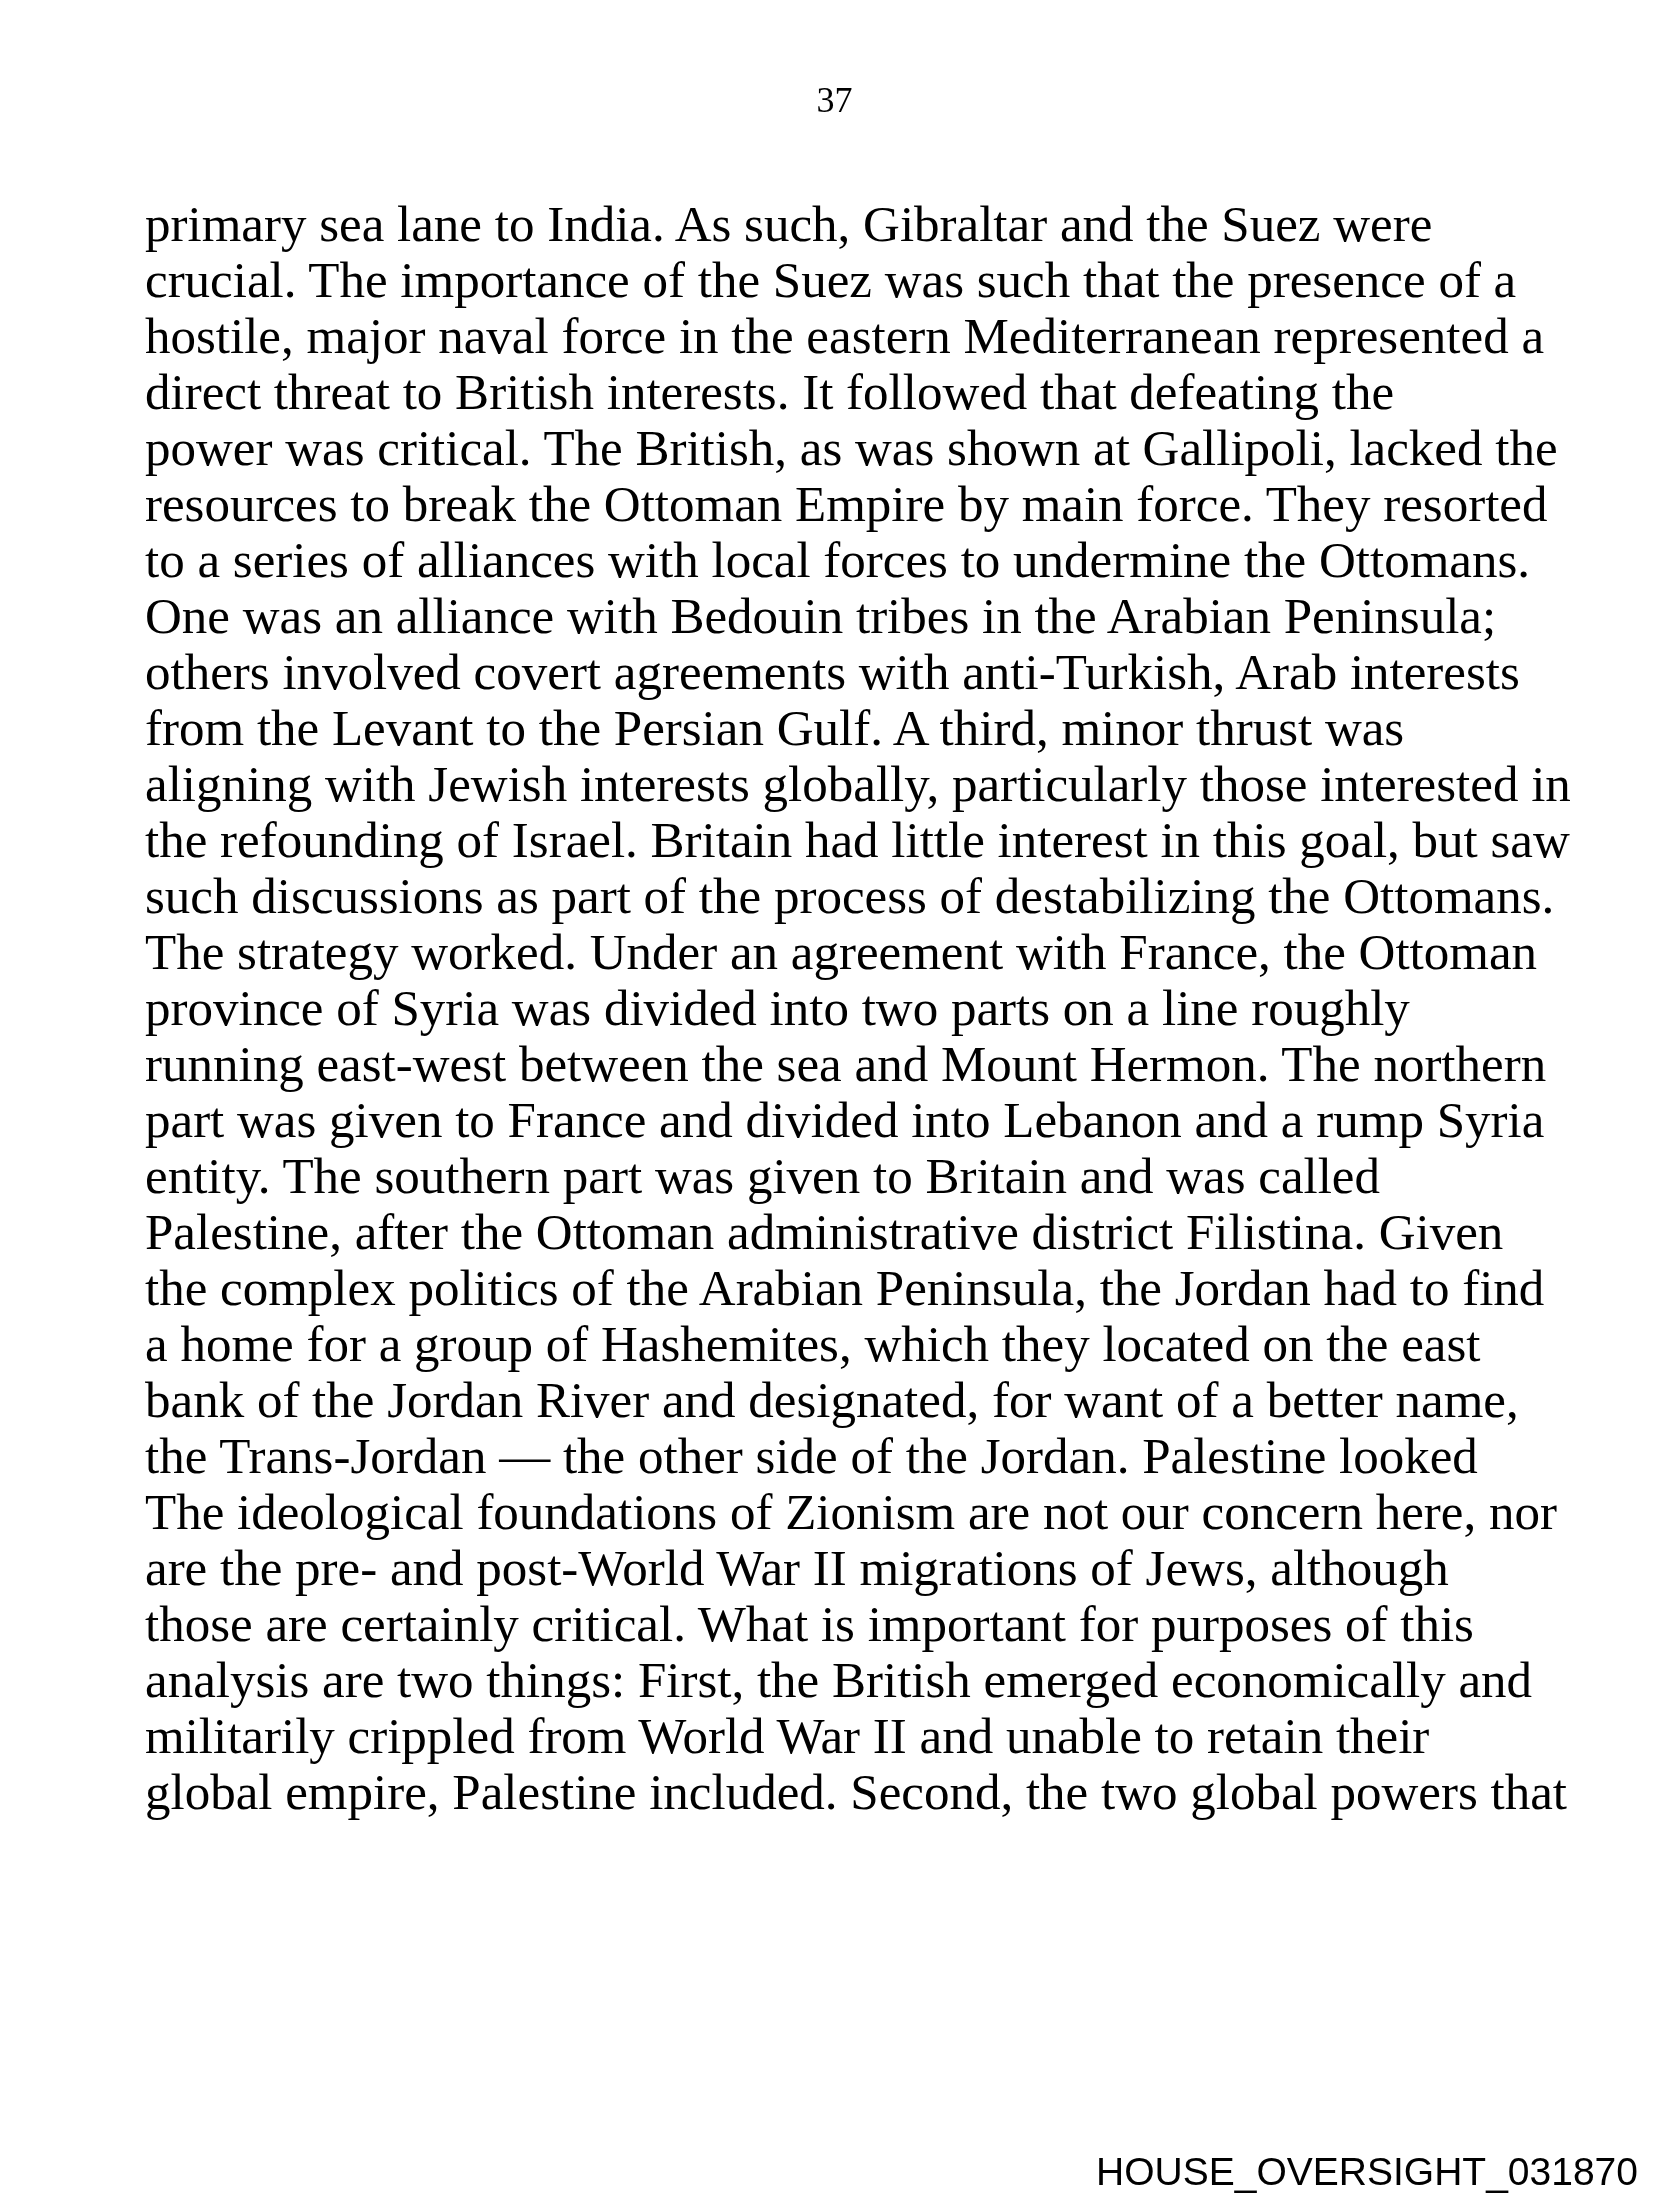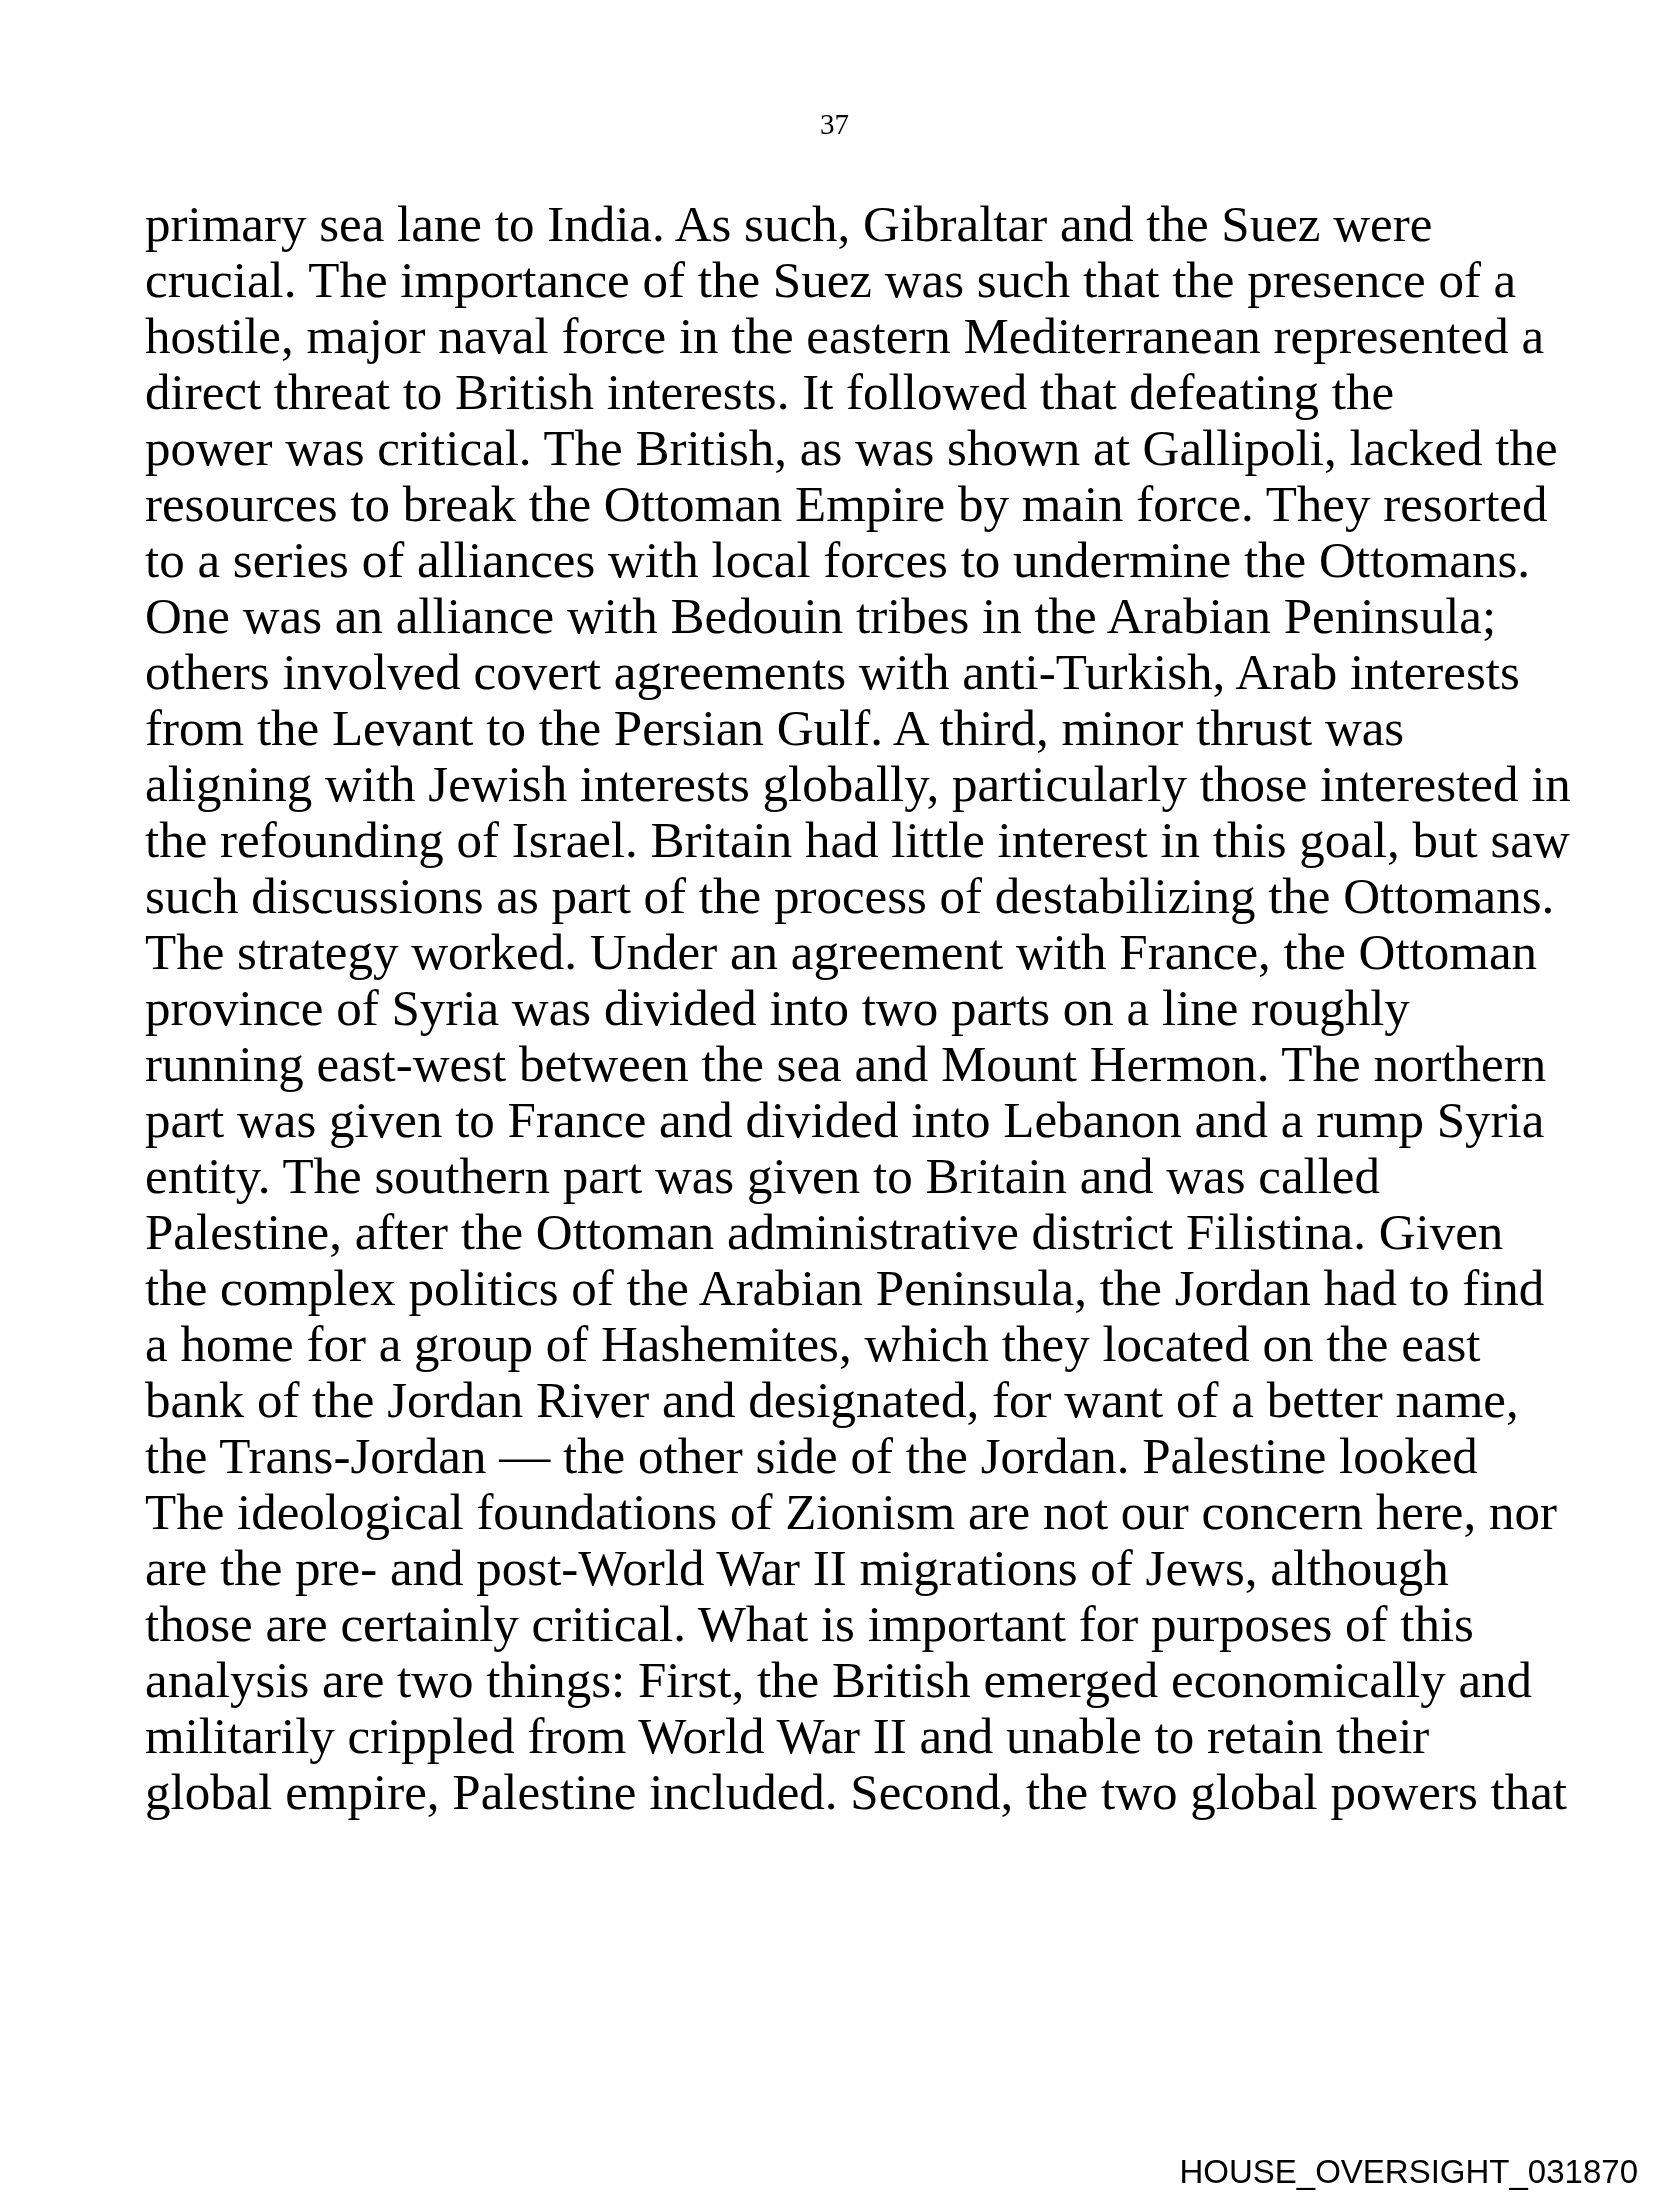--- a/index.html
+++ b/index.html
@@ -9,26 +9,26 @@
     }
     body {
       width: 1669px;
       height: 2205px;
       position: relative;
       overflow: hidden;
       color: #000000;
     }
     .page-number {
       position: absolute;
-      top: 108px;
+      top: 84px;
       left: 0;
       width: 1669px;
       text-align: center;
       font-family: "Liberation Serif", "DejaVu Serif", serif;
-      font-size: 29px;
+      font-size: 36px;
       line-height: 33px;
     }
     .body-text {
       position: absolute;
       top: 196px;
       left: 145px;
       width: 1440px;
       font-family: "Liberation Serif", "DejaVu Serif", serif;
       font-size: 51px;
       line-height: 56px;
@@ -36,21 +36,21 @@
     }
     .line {
       display: block;
       height: 56px;
     }
     .bates {
       position: absolute;
       top: 2152px;
       right: 31px;
       font-family: "Liberation Sans", "DejaVu Sans", sans-serif;
-      font-size: 33px;
+      font-size: 39px;
       line-height: 39px;
       letter-spacing: 0px;
     }
   </style>
 </head>
 <body>
 
 <div class="page-number">37</div>
 
 <div class="body-text">

